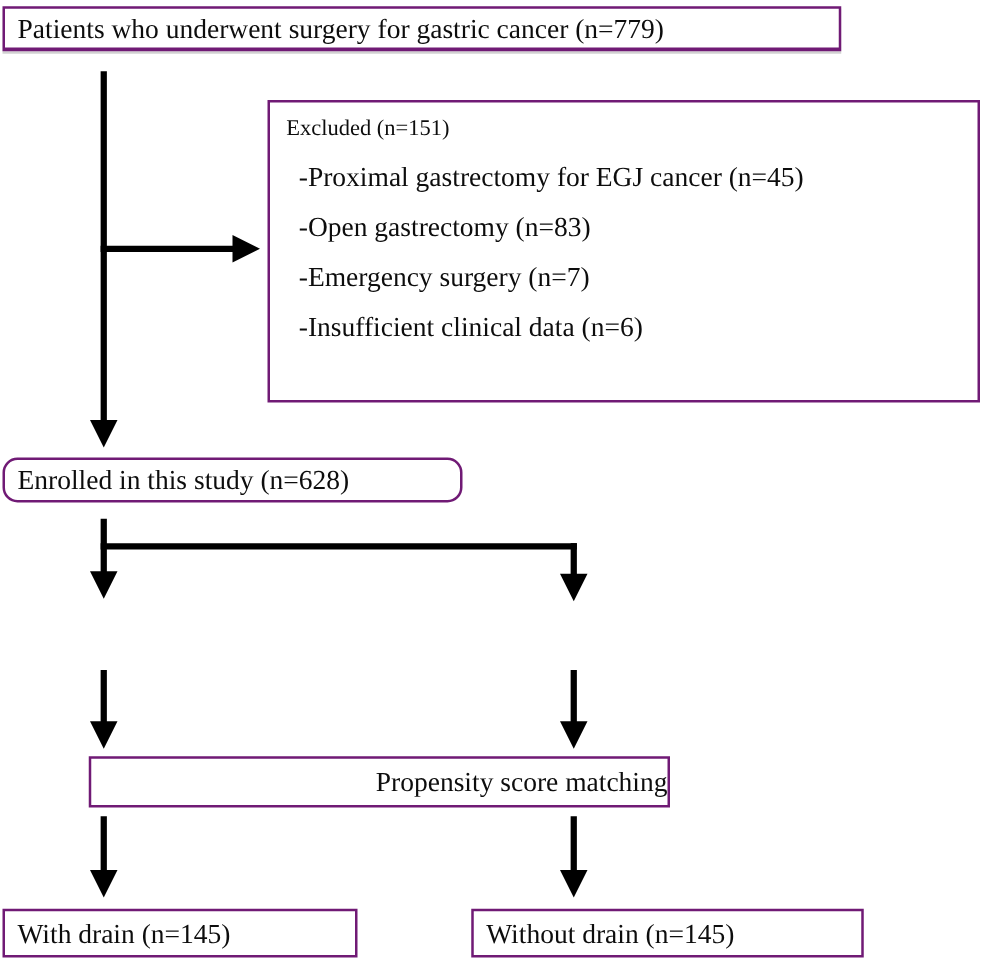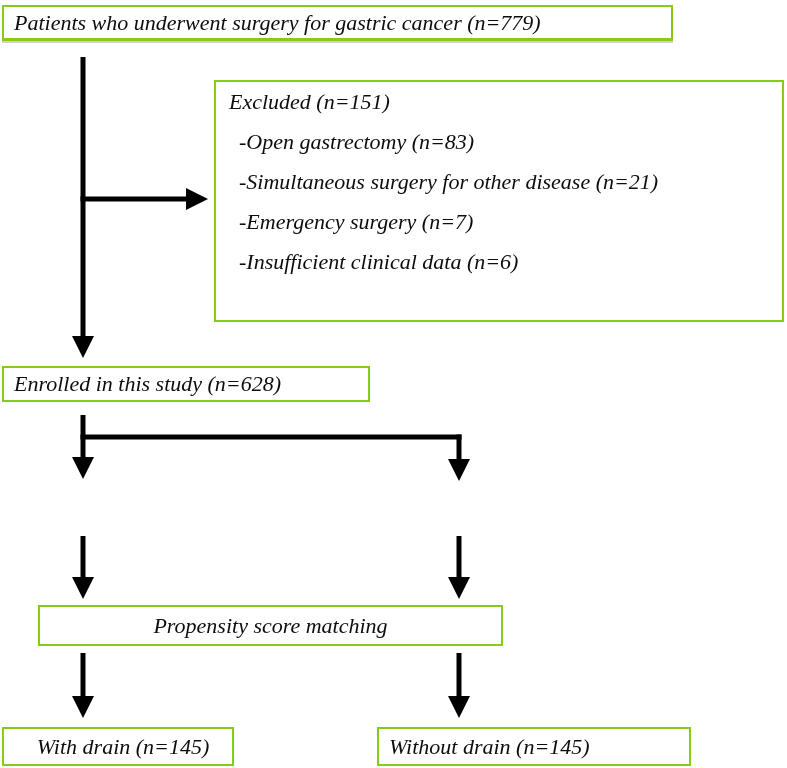--- a/index.html
+++ b/index.html
@@ -20,45 +20,45 @@
     position: absolute;
     left: 0;
     top: 0;
     width: 787px;
     height: 768px;
   }
   .fc-box {
     position: absolute;
     box-sizing: border-box;
     background: #ffffff;
-    border: 2px solid #84cc16;
+    border: 2px solid #701a75;
     font-size: 22px;
     display: flex;
     align-items: center;
     white-space: nowrap;
-    font-style: italic;
   }
   .fc-box.pad {
     padding-left: 10px;
   }
   .fc-box.center {
-    justify-content: center;
+    justify-content: flex-end;
     padding-left: 0;
+    margin-left: 33px;
   }
   .box-top        { left: 2px;   top: 5px;   width: 671px; height: 36px; border-width: 2px 2px 3px 2px; box-shadow: 0 2px 0 rgba(0,0,0,0.18); }
   .box-excluded   { left: 214px; top: 80px;  width: 570px; height: 242px; display: block; padding: 0 0 0 13px; }
-  .box-enrolled   { left: 2px;   top: 366px; width: 368px; height: 36px; }
+  .box-enrolled   { left: 2px;   top: 366px; width: 368px; height: 36px; border-radius: 12px; }
   .box-withdrain  { left: 2px;   top: 487px; width: 285px; height: 37px; }
   .box-nodrain    { left: 377px; top: 487px; width: 281px; height: 37px; }
   .box-psm        { left: 38px;  top: 605px; width: 465px; height: 41px; }
-  .box-withdrain2 { left: 2px;   top: 727px; width: 232px; height: 39px; justify-content: center; }
+  .box-withdrain2 { left: 2px;   top: 727px; width: 284px; height: 39px; }
   .box-nodrain2   { left: 377px; top: 727px; width: 314px; height: 39px; }
   .excl-title {
     line-height: 40px;
-    font-size: 22px;
+    font-size: 18px;
   }
   .excl-item {
     line-height: 40px;
     font-size: 22px;
     padding-left: 10px;
     white-space: nowrap;
   }
 </style>
 </head>
 <body>
@@ -107,22 +107,22 @@
       <polygon points="459,718 448,696 470,696" fill="#000"></polygon>
     </g>
   </svg>
 
   <div class="fc-box pad box-top">
     <span>Patients who underwent surgery for gastric cancer (n=779)</span>
   </div>
 
   <div class="fc-box box-excluded">
     <div class="excl-title">Excluded (n=151)</div>
+    <div class="excl-item">-Proximal gastrectomy for EGJ cancer (n=45)</div>
     <div class="excl-item">-Open gastrectomy (n=83)</div>
-    <div class="excl-item">-Simultaneous surgery for other disease (n=21)</div>
     <div class="excl-item">-Emergency surgery (n=7)</div>
     <div class="excl-item">-Insufficient clinical data (n=6)</div>
   </div>
 
   <div class="fc-box pad box-enrolled">
     <span>Enrolled in this study (n=628)</span>
   </div>
 
 
 

